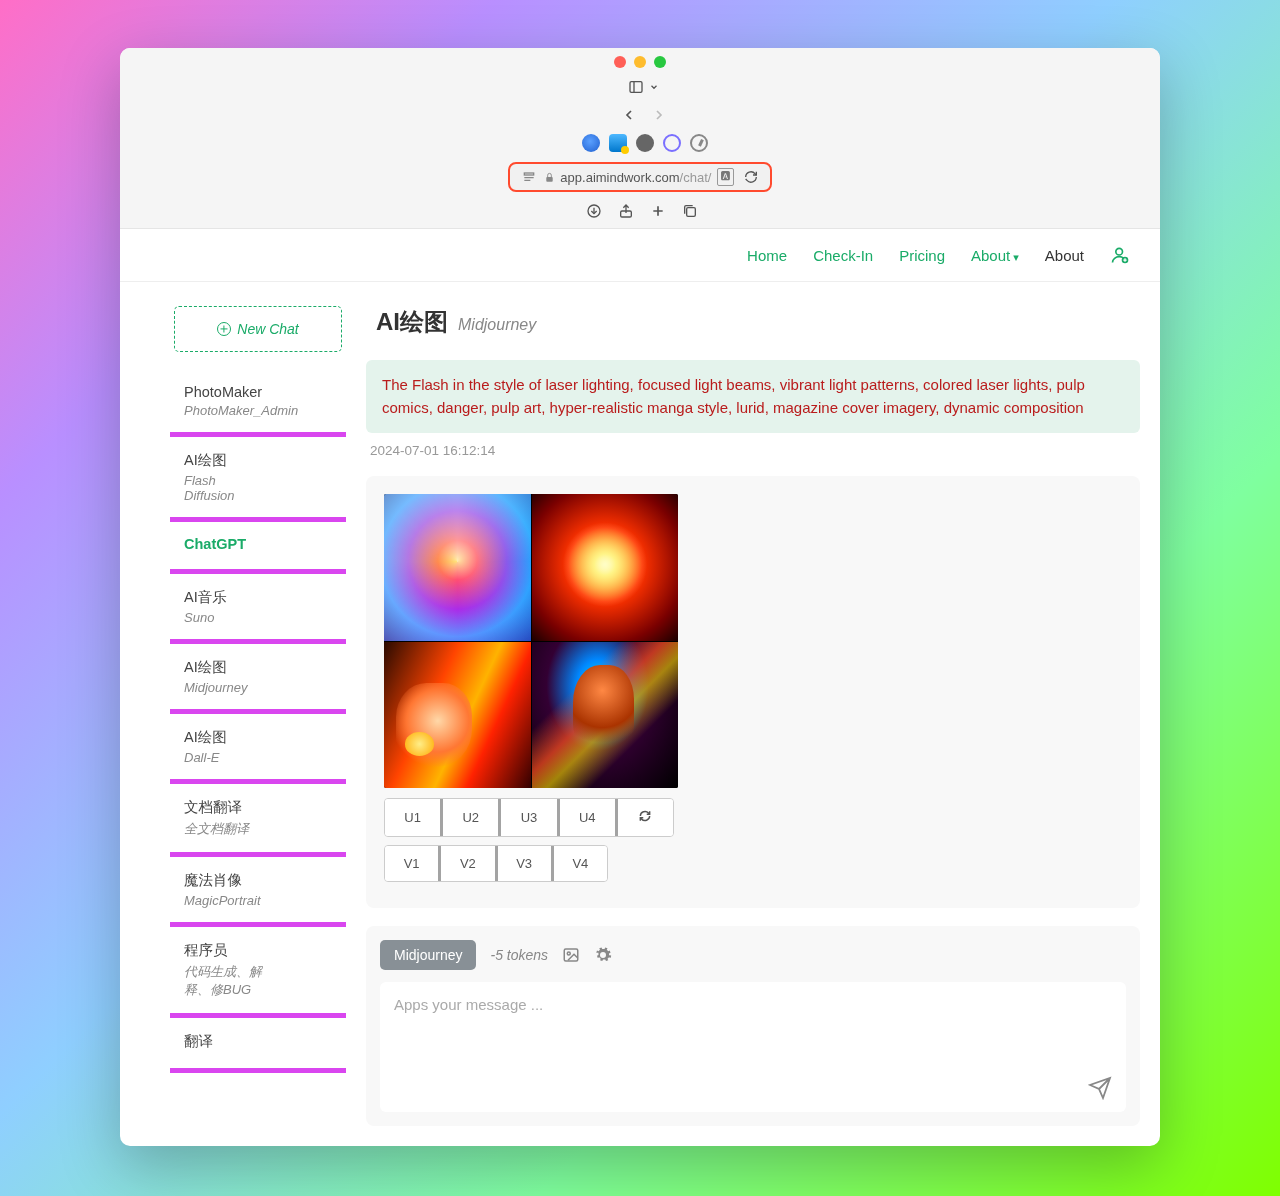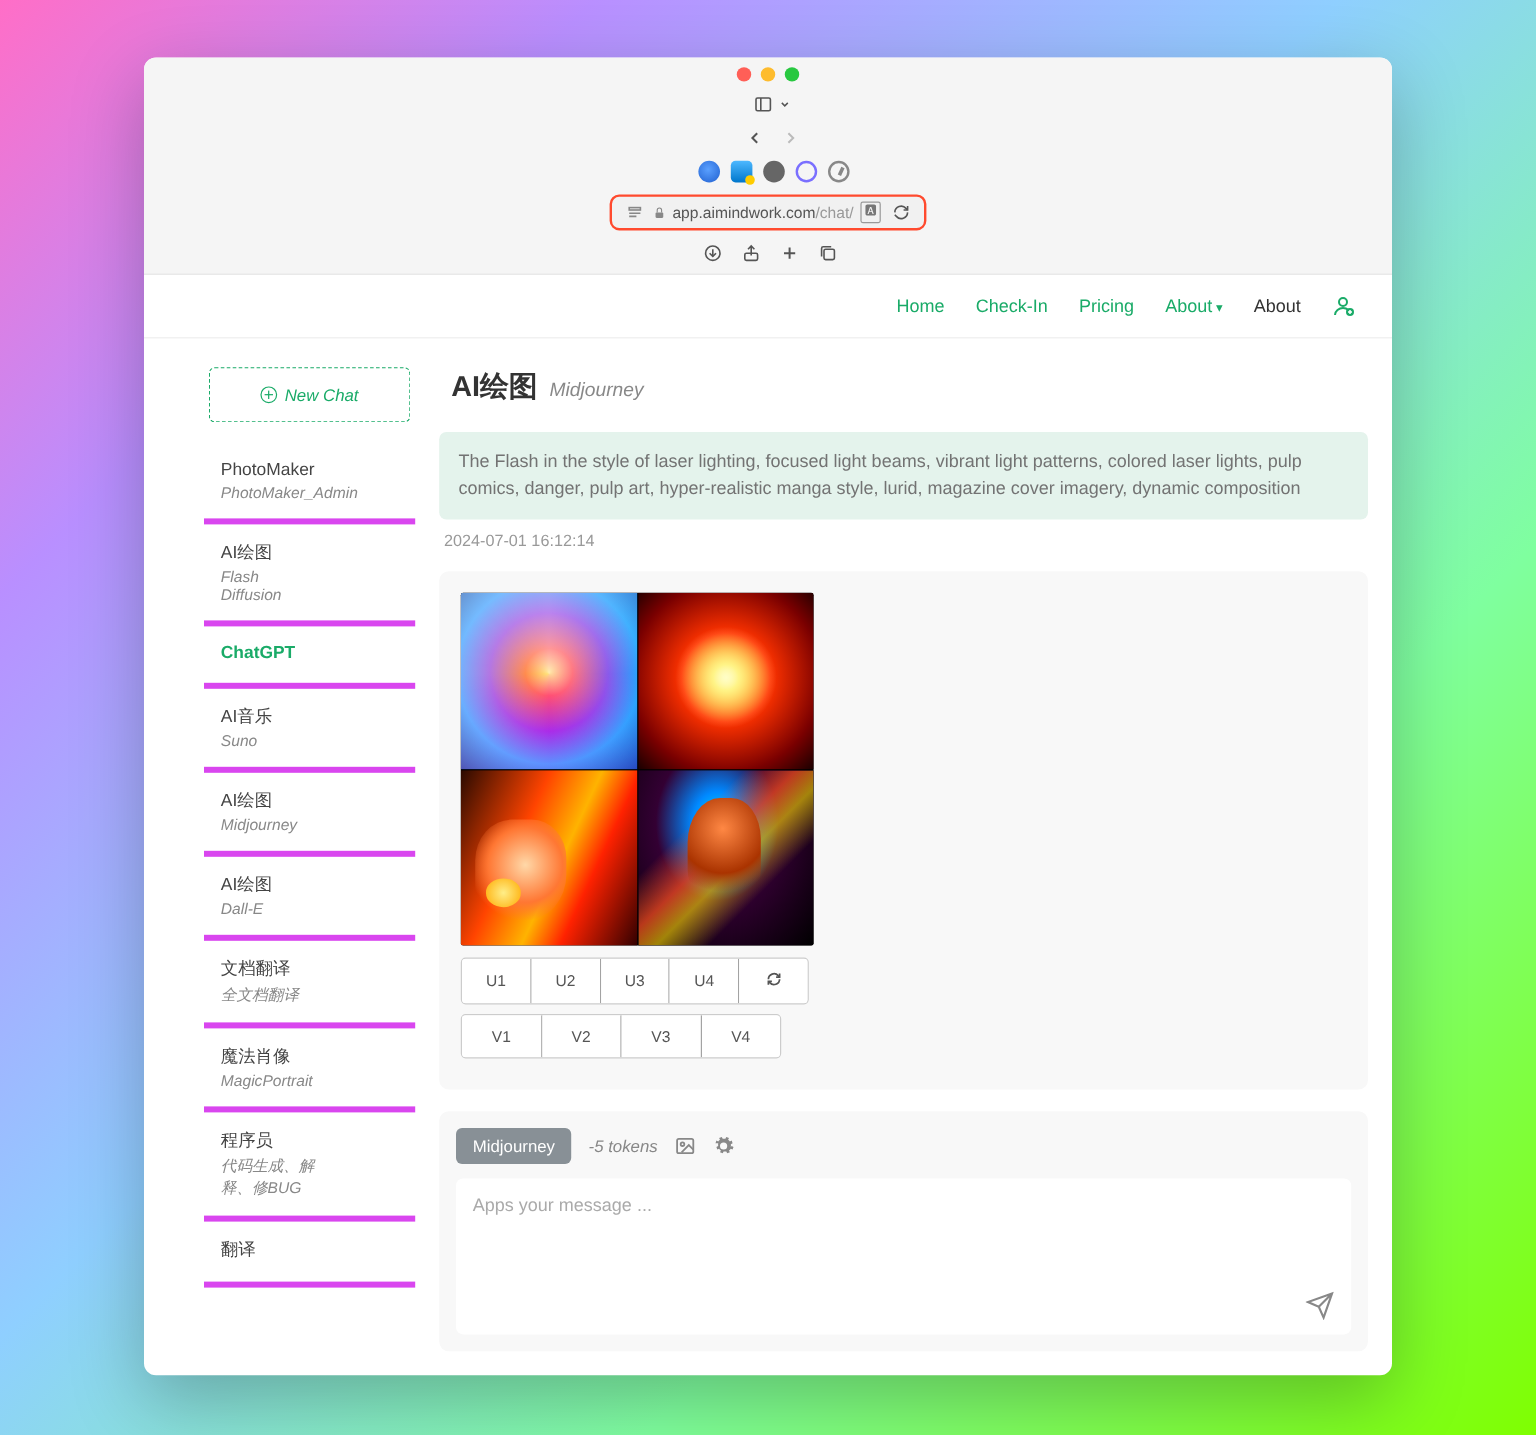--- a/index.html
+++ b/index.html
@@ -107,21 +107,21 @@
       position: relative;
       min-width: 0;
     }
     .page-title { display:flex; align-items:baseline; gap:10px; margin-bottom:22px; padding-left:10px;}
     .page-title-main { font-size: 24px; font-weight: 600; color: #333; }
     .page-title-sub { font-size: 16px; color: #888; font-style: italic; }
     .prompt-box {
       background: #e4f3ec;
       border-radius: 6px;
       padding: 14px 16px;
-      color: #737373;
+      color: #b91c1c;
       font-size: 15px;
       line-height: 1.5;
     }
     .timestamp { color: #999; font-size: 13.5px; margin: 10px 0 18px 4px; }
     .result-card {
       background: #f8f8f8;
       border-radius: 8px;
       padding: 18px;
     }
     .img-grid {
@@ -141,21 +141,21 @@
     .img2 { background: radial-gradient(circle at 50% 48%, #fff2b0 0%, #ffdd00 10%, #ff3300 35%, #7a0000 75%, #1a0000 100%); }
     .img2::after{content:"";position:absolute;inset:0;background:radial-gradient(circle at 50% 48%, rgba(255,255,200,0.9) 0%, transparent 40%);}
     .img3 { background: linear-gradient(115deg, #2a0a00 0%, #ff4400 35%, #ffb300 55%, #ff2200 70%, #330000 100%); }
     .img3::before{content:"";position:absolute;width:52%;height:58%;left:8%;top:28%;background:radial-gradient(circle at 55% 45%, #ffd8a8 0%, #ff7733 50%, transparent 75%);border-radius:40% 38% 45% 30%;}
     .img3::after{content:"";position:absolute;width:20%;height:16%;left:14%;top:62%;background:radial-gradient(circle,#ffee88,#ffaa00);border-radius:50%;}
     .img4 { background: radial-gradient(ellipse at 45% 30%, #00e5ff 0%, #0088ff 18%, #330033 45%, #000 100%); }
     .img4::before{content:"";position:absolute;inset:0;background:linear-gradient(135deg, transparent 30%, rgba(255,80,30,0.7) 45%, rgba(255,220,0,0.6) 55%, transparent 70%);}
     .img4::after{content:"";position:absolute;width:42%;height:58%;left:28%;top:16%;background:radial-gradient(circle at 48% 30%, #ff8844 0%, #aa3300 55%, transparent 78%);border-radius:44% 40% 30% 30%;}
     .btn-rows { margin-top: 10px; width: 290px; }
     .btn-row { display: flex; border: 1px solid #ccc; border-radius: 4px; overflow: hidden; margin-bottom: 8px; }
-    .btn-row button { flex:1; background:#fff; border:none; border-right:1px solid #a3a3a3; padding: 10px 0; font-size: 13px; color:#555; cursor:pointer; }
+    .btn-row button { flex:1; background:#fff; border:none; border-right:3px solid #a3a3a3; padding: 10px 0; font-size: 13px; color:#555; cursor:pointer; }
     .btn-row button:last-child { border-right: none; }
     .btn-row-u { }
     .input-card {
       background: #f8f8f8;
       border-radius: 8px;
       padding: 14px;
       margin-top: 18px;
     }
     .input-toolbar { display:flex; align-items:center; gap:14px; margin-bottom:12px; }
     .model-chip { background: #889096; color:#fff; padding: 7px 14px; border-radius: 5px; font-size: 14px; }
@@ -356,21 +356,21 @@
             <button>U1</button>
             <button>U2</button>
             <button>U3</button>
             <button>U4</button>
             <button><svg width="14" height="14" viewBox="0 0 24 24" fill="none" stroke="currentColor" stroke-width="2.5">
                   <path d="M4 12a8 8 0 0114-5l2 2M20 12a8 8 0 01-14 5l-2-2"></path>
                   <polyline points="20 4 20 9 15 9"></polyline>
                   <polyline points="4 20 4 15 9 15"></polyline>
                 </svg></button>
           </div>
-          <div class="btn-row" style="width:267px">
+          <div class="btn-row" style="width:224px">
             <button>V1</button>
             <button>V2</button>
             <button>V3</button>
             <button>V4</button>
           </div>
         </div>
       </div>
 
       <div class="input-card">
         <div class="input-toolbar">

